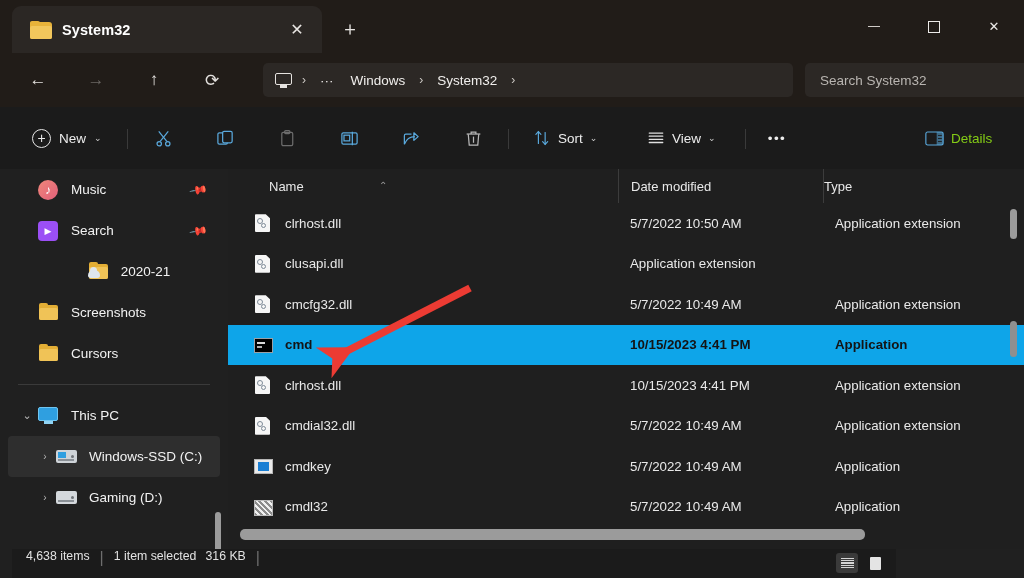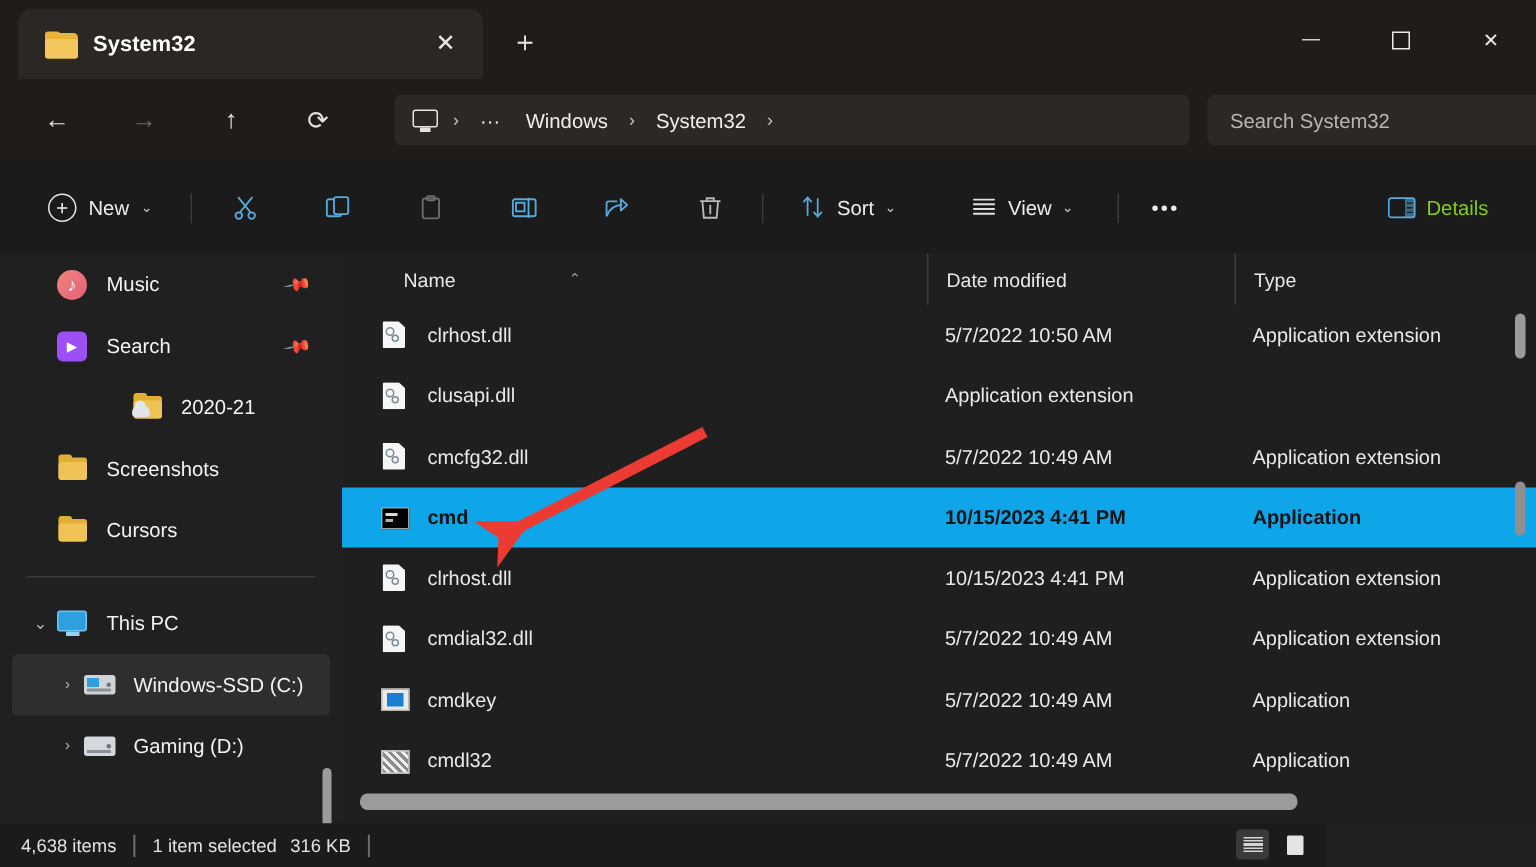--- a/index.html
+++ b/index.html
@@ -125,21 +125,21 @@
   .drive-ic .dot { position:absolute; right:3px; top:5px; width:3px; height:3px; border-radius:50%; background:#6f7479; }
   .sep-line { height:1px; background:#3a3a3a; margin:10px 18px 10px 18px; }
   .side-scroll { position:absolute; left:215px; top:343px; width:6px; height:107px; background:#9b9b9b; border-radius:3px; }
 
   
   .content { position: absolute; top: 169px; left: 228px; width: 796px; height: 380px; background: #1f1f1f; }
   .colheaders { position: relative; height: 34px; display: flex; align-items: center; }
   .ch { color: #e8e8e8; font-size: 13px; position: relative; height: 34px; display: flex; align-items: center; }
   .ch.name { width: 390px; padding-left: 41px; }
   .ch.date { width: 205px; padding-left: 12px; border-left: 1px solid #3c3c3c; }
-  .ch.type { flex: 1; padding-left: 12px; border-left: 1px solid #3c3c3c; }
+  .ch.type { flex: 1; border-left: 1px solid #3c3c3c; }
   .sortcaret { position: absolute; left: 151px; top: 11px; color: #9a9a9a; font-size: 10px; }
   .rows { position: relative; }
   .row { height: 40.5px; display: flex; align-items: center; }
   .row.selected { background: #0ea5e9; font-weight: bold; }
   .row.selected .cell { color: #141414; }
   .cell { color: #e9e9e9; font-size: 13.3px; }
   .cell.name { width: 390px; padding-left: 25px; display: flex; align-items: center; gap: 12px; }
   .cell.date { width: 205px; padding-left: 12px; }
   .cell.type { flex: 1; padding-left: 12px; }
   .fi { width: 20px; height: 22px; position: relative; flex: none; }
@@ -152,22 +152,22 @@
   .cmd-ic:before { content:""; position:absolute; left:2px; top:7px; width:5px; height:2px; background:#b0b0b0; }
   .key-ic { position:absolute; left:1px; top:4px; width:19px; height:15px; background:#eaeaea; border:1px solid #b6b6b6; }
   .key-ic:after { content:""; position:absolute; left:3px; top:2px; width:11px; height:9px; background:#1a7fd4; }
   .dl-ic { position:absolute; left:1px; top:4px; width:19px; height:16px; background:#e9e9e9;
     background-image: repeating-linear-gradient(45deg,#8c8c8c 0 2px,#f0f0f0 2px 4px); border:1px solid #bbb; }
   .hscroll { position: absolute; left: 12px; bottom: 9px; width: 625px; height: 11px; background: #9b9b9b; border-radius: 5px; }
   .vscroll-a { position: absolute; right: 7px; top: 40px; width: 7px; height: 30px; background: #9b9b9b; border-radius: 4px; }
   .vscroll-b { position: absolute; right: 7px; top: 152px; width: 7px; height: 36px; background: #8f8f8f; border-radius: 4px; }
 
   
-  .statusbar { position: absolute; bottom: 0; left: 0; width: 884px; height: 29px;
-    background: #1b1b1b; display: flex; align-items: center; }
+  .statusbar { position: absolute; bottom: 0; left: 12px; width: 884px; height: 29px;
+    background: #1b1b1b; display: flex; align-items: flex-start; }
   .st { color: #e2e2e2; font-size: 12.3px; }
   .st-sep { color: #6e6e6e; margin: 0 10px; }
   .viewtoggle { position: absolute; right: 10px; top: 4px; display: flex; gap: 6px; }
   .vt { width: 22px; height: 20px; display: flex; align-items: center; justify-content: center;
         border-radius: 3px; }
   .vt.active { background: #3a3a3a; }
   .vt-lines { width:13px; height:11px; display:flex; flex-direction:column; justify-content:space-between; }
   .vt-lines i { display:block; height:1.6px; background:#d5d5d5; }
   .vt-tile { width:11px; height:13px; background:#e4e4e4; border-radius:1px; }
 

